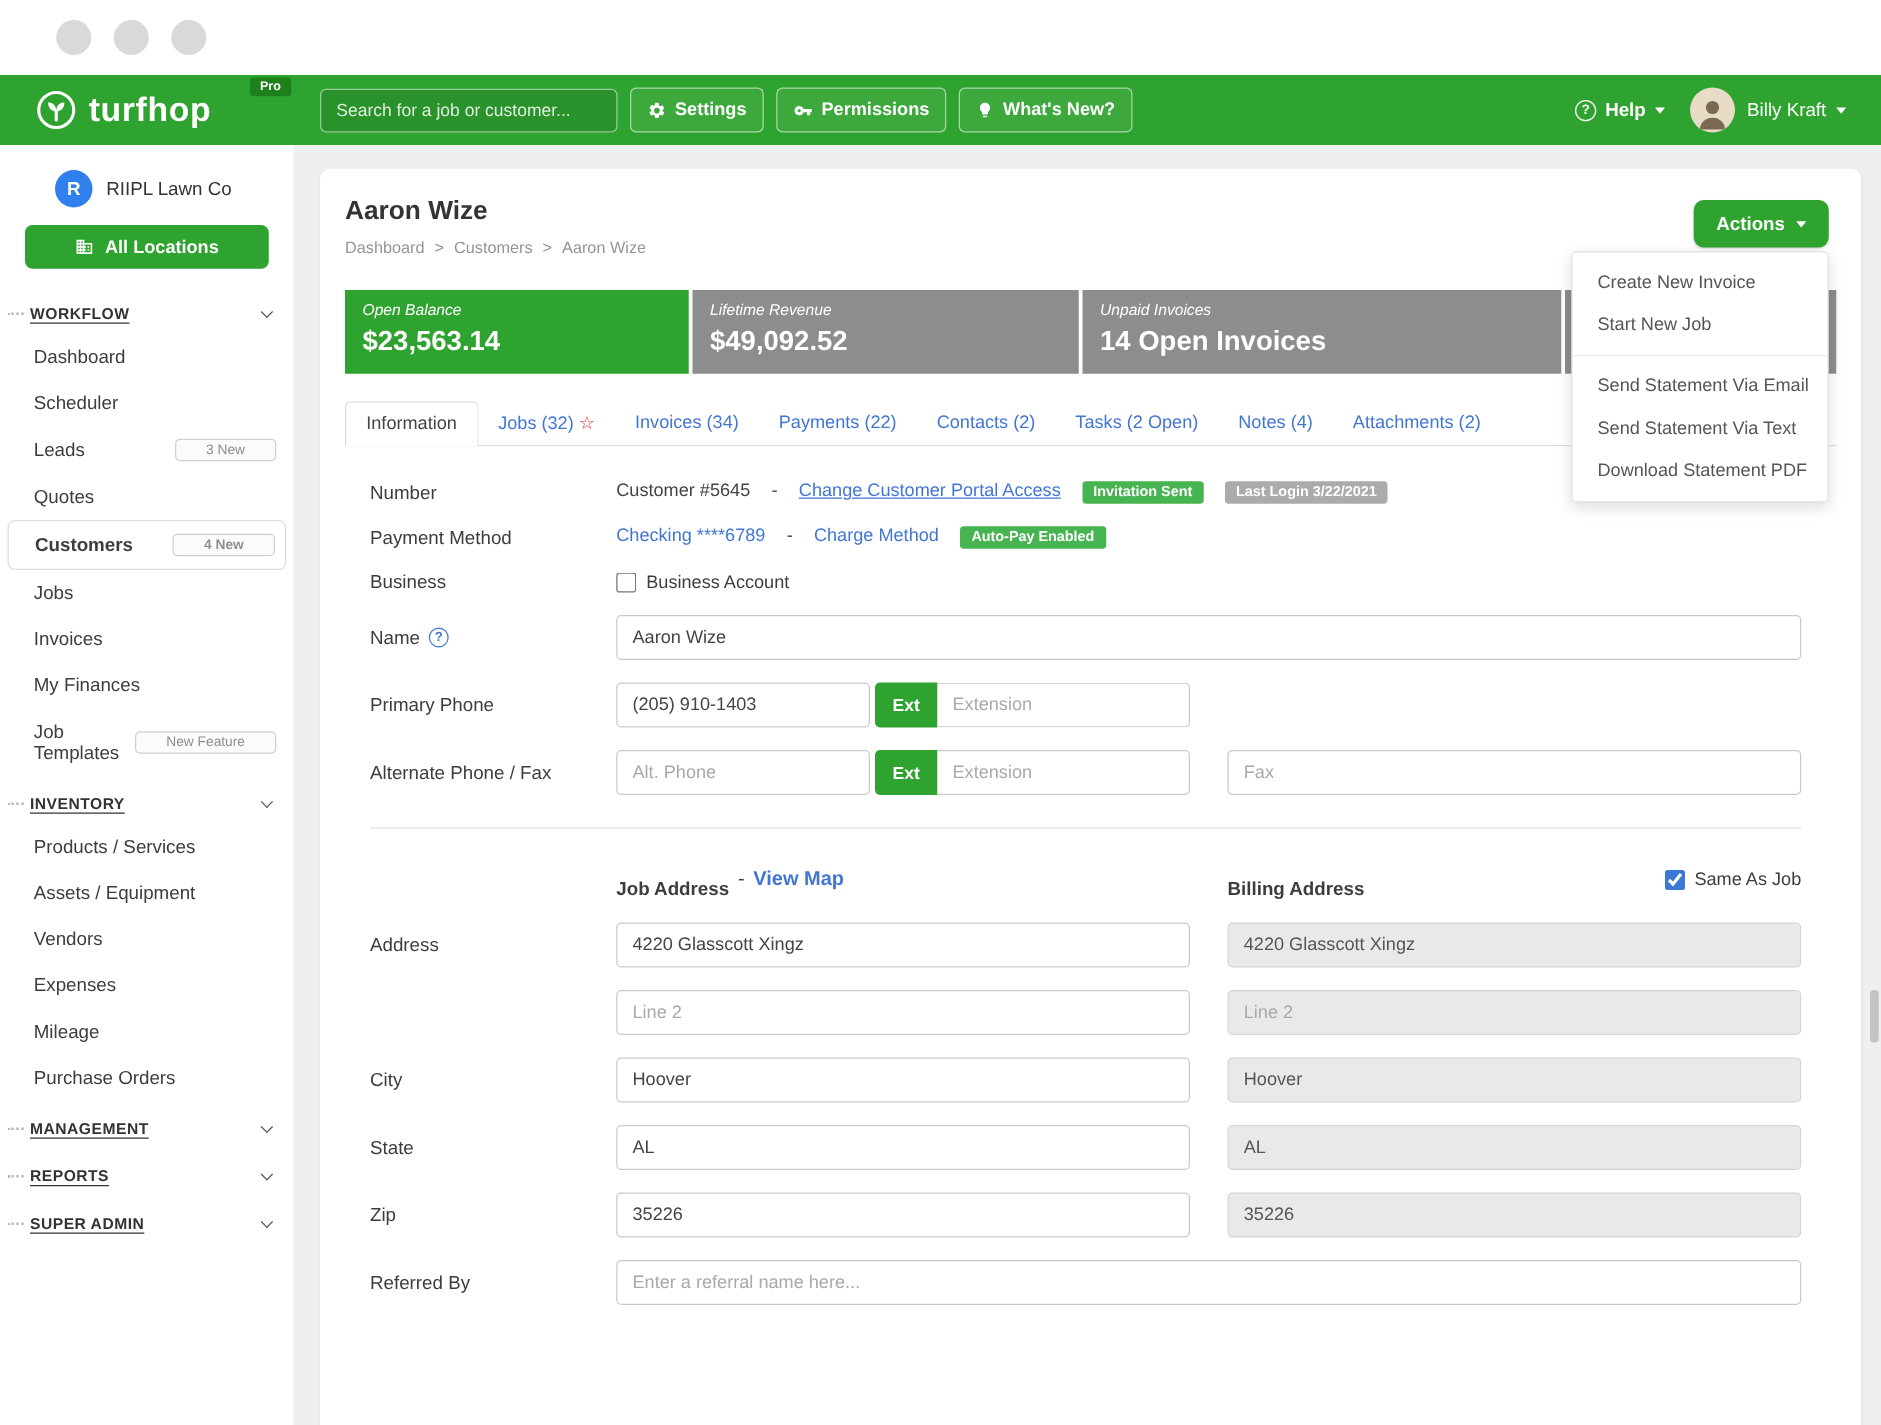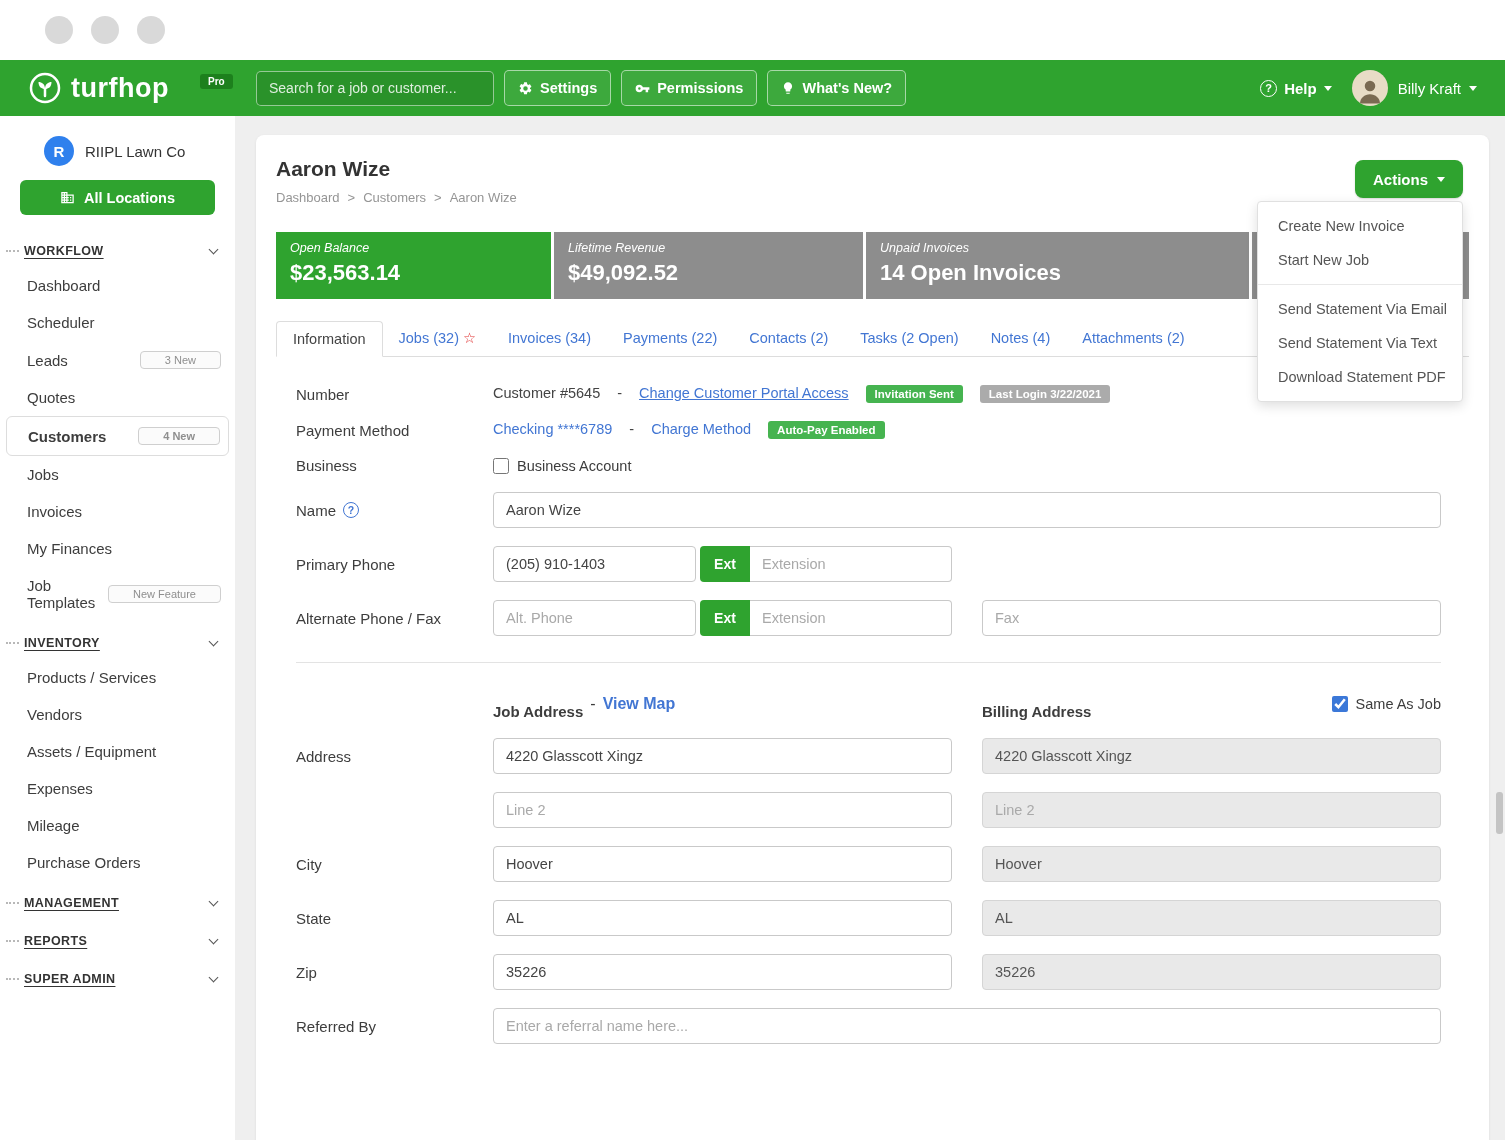--- a/index.html
+++ b/index.html
@@ -15,21 +15,21 @@
   body { font-family:"Liberation Sans", sans-serif; background:#fff; position:relative; }
 
   
   .topbar { height:60px; background:#fff; display:flex; align-items:center; gap:18px; padding-left:45px; }
   .win-dot { width:28px; height:28px; border-radius:50%; background:#d9d9d9; }
 
   
   .appbar { height:56px; background:var(--green); display:flex; align-items:center; padding:0 28px; color:#fff; }
   .logo-wrap { display:flex; align-items:center; gap:9px; width:228px; position:relative; }
   .logo-text { font-size:27px; font-weight:bold; letter-spacing:.5px; }
-  .pro-badge { position:absolute; top:-9px; left:172px; background:#1d801d; color:#fff; font-size:10px; font-weight:bold; padding:2px 8px; border-radius:3px;margin-top:12px; }
+  .pro-badge { position:absolute; top:-9px; left:172px; background:#1d801d; color:#fff; font-size:10px; font-weight:bold; padding:2px 8px; border-radius:3px; }
   .search-input { width:238px; height:35px; border-radius:5px; border:1px solid rgba(255,255,255,.5); background:rgba(0,0,0,.10); color:#fff; padding:0 12px; font-size:14px; font-family:inherit; outline:none; }
   .search-input::placeholder { color:rgba(255,255,255,.85); }
   .hbtn { display:flex; align-items:center; gap:7px; height:36px; padding:0 13px; margin-left:10px; border:1px solid rgba(255,255,255,.55); border-radius:5px; background:rgba(255,255,255,.07); color:#fff; font-weight:bold; font-size:14.5px; cursor:pointer; }
   .appbar-right { margin-left:auto; display:flex; align-items:center; gap:10px; }
   .q-circle { width:17px; height:17px; border:1.5px solid #fff; border-radius:50%; display:inline-flex; align-items:center; justify-content:center; font-size:11px; font-weight:bold; }
   .q-circle::after { content:"?"; }
   .help-label { font-size:15px; font-weight:bold; }
   .caret { width:0; height:0; border-left:4px solid transparent; border-right:4px solid transparent; border-top:5px solid #fff; }
   .avatar { width:36px; height:36px; border-radius:50%; background:#e8dcc6; display:flex; align-items:flex-end; justify-content:center; overflow:hidden; margin-left:10px; }
   .user-name { font-size:15px; }
@@ -229,24 +229,24 @@
 
     <div class="sec">
       <span class="dash"></span>
       <span class="slabel">INVENTORY</span>
       <span class="chev"></span>
     </div>
     <div class="nav-item">
         <span>Products / Services</span>
       </div>
     <div class="nav-item">
+        <span>Assets / Equipment</span>
+      </div>
+    <div class="nav-item">
         <span>Vendors</span>
-      </div>
-    <div class="nav-item">
-        <span>Assets / Equipment</span>
       </div>
     <div class="nav-item">
         <span>Expenses</span>
       </div>
     <div class="nav-item">
         <span>Mileage</span>
       </div>
     <div class="nav-item">
         <span>Purchase Orders</span>
       </div>

